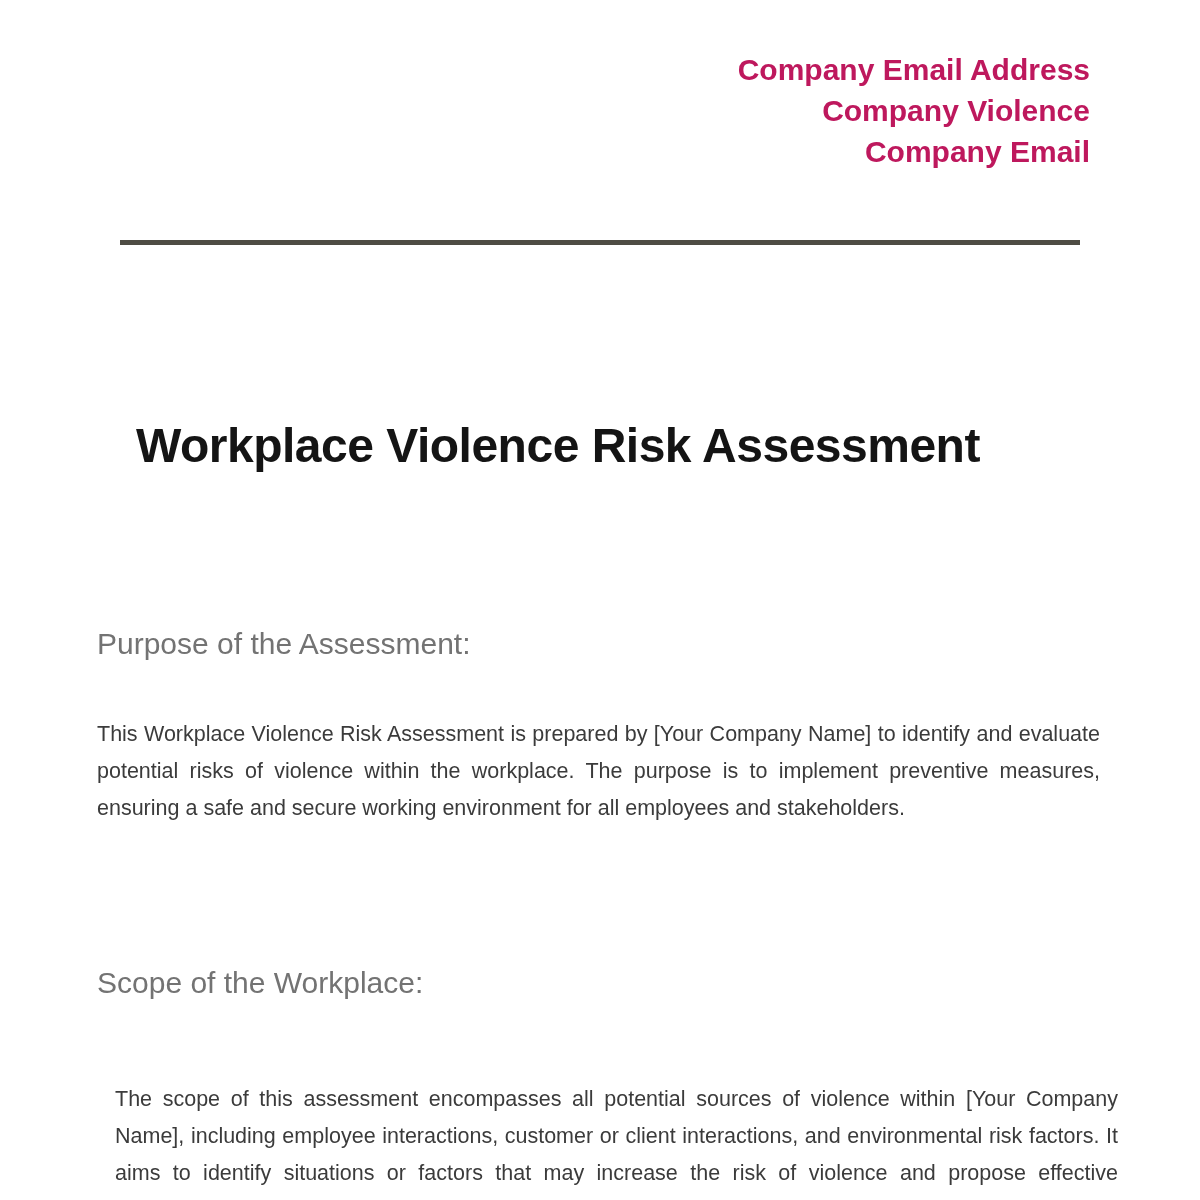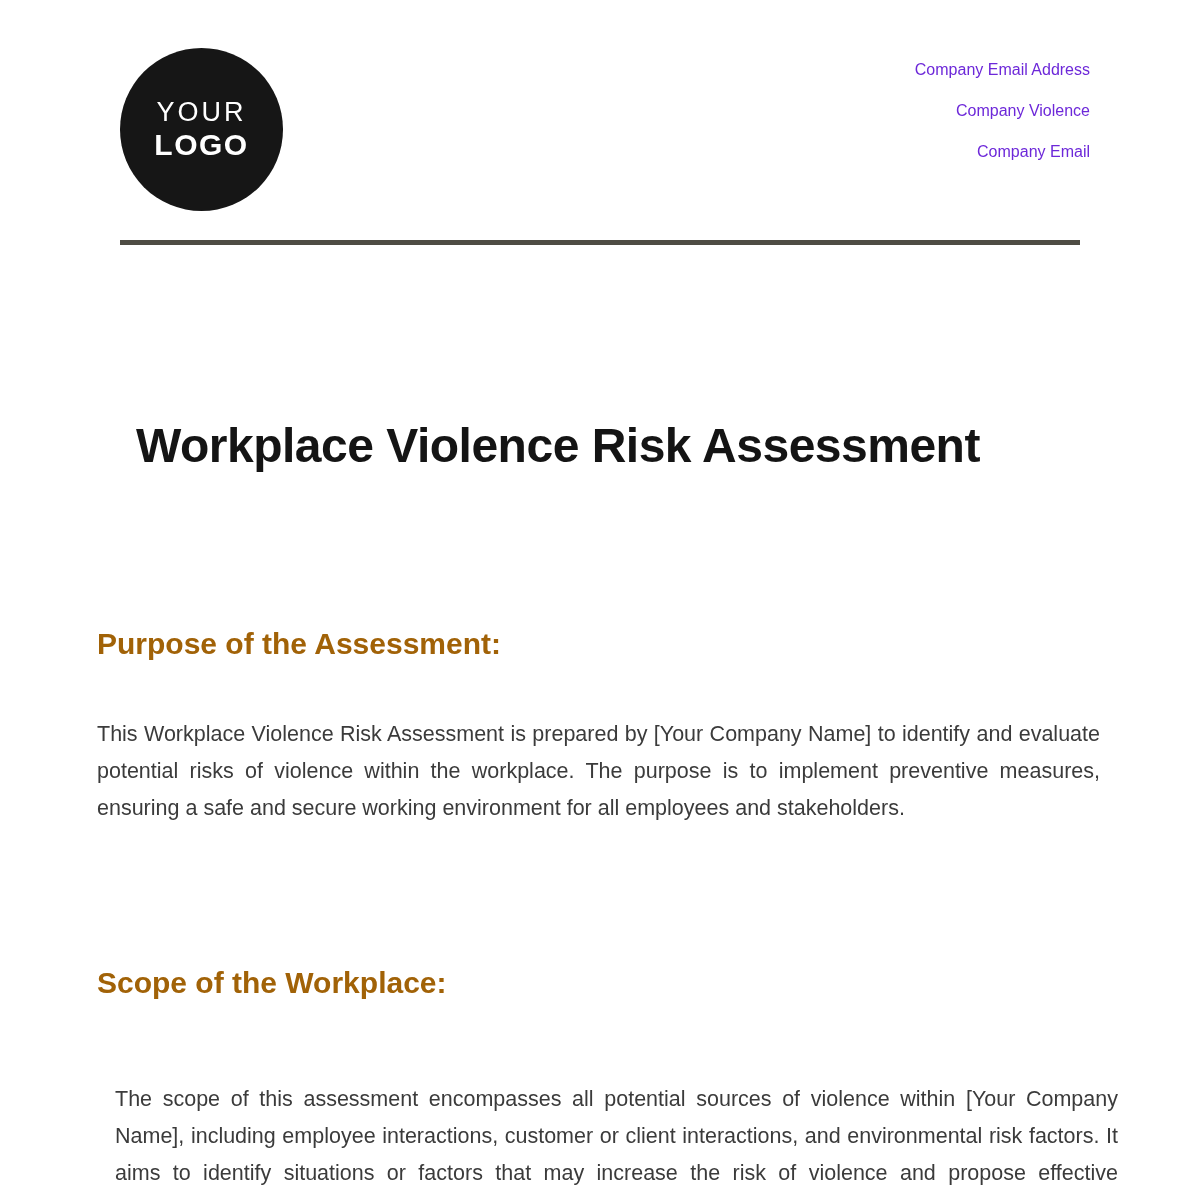--- a/index.html
+++ b/index.html
@@ -45,24 +45,24 @@
     font-weight: 700;
     letter-spacing: 1.5px;
     line-height: 1.1;
     margin-top: 1px;
   }
   .contact-block {
     position: absolute;
     top: 49px;
     right: 110px;
     text-align: right;
-    font-size: 16px;
+    font-size: 30px;
     line-height: 41px;
-    color: #6d28d9;
-    font-weight: 400;
+    color: #be185d;
+    font-weight: 700;
   }
   .divider {
     position: absolute;
     top: 240px;
     left: 120px;
     width: 960px;
     height: 5px;
     background: #4e4c44;
   }
 
@@ -76,46 +76,42 @@
     font-size: 48px;
     font-weight: 700;
     letter-spacing: -0.5px;
     color: #141414;
   }
   .section-heading {
     position: absolute;
     left: 97px;
     width: 1003px;
     font-size: 30px;
-    font-weight: 700;
-    color: #a16207;
+    font-weight: 400;
+    color: #737373;
   }
   .section-body {
     position: absolute;
     left: 97px;
     width: 1003px;
     font-size: 21.5px;
     line-height: 37px;
     color: #3b3b3b;
     text-align: justify;
   }
   .heading-purpose { top: 627px; }
   .body-purpose    { top: 692px; margin-top: 24px; }
   .heading-scope   { top: 966px; }
   .body-scope      { top: 1081px; margin-left: 18px; }
 </style>
 </head>
 <body>
 
 <div class="page">
 
-  <div class="logo-circle">
-    <span class="logo-your">YOUR</span>
-    <span class="logo-logo">LOGO</span>
-  </div>
 
   <div class="contact-block">
     <div>Company Email Address</div>
     <div>Company Violence</div>
     <div>Company Email</div>
   </div>
 
   <div class="divider"></div>
 
   <h1 class="doc-title">Workplace Violence Risk Assessment</h1>

